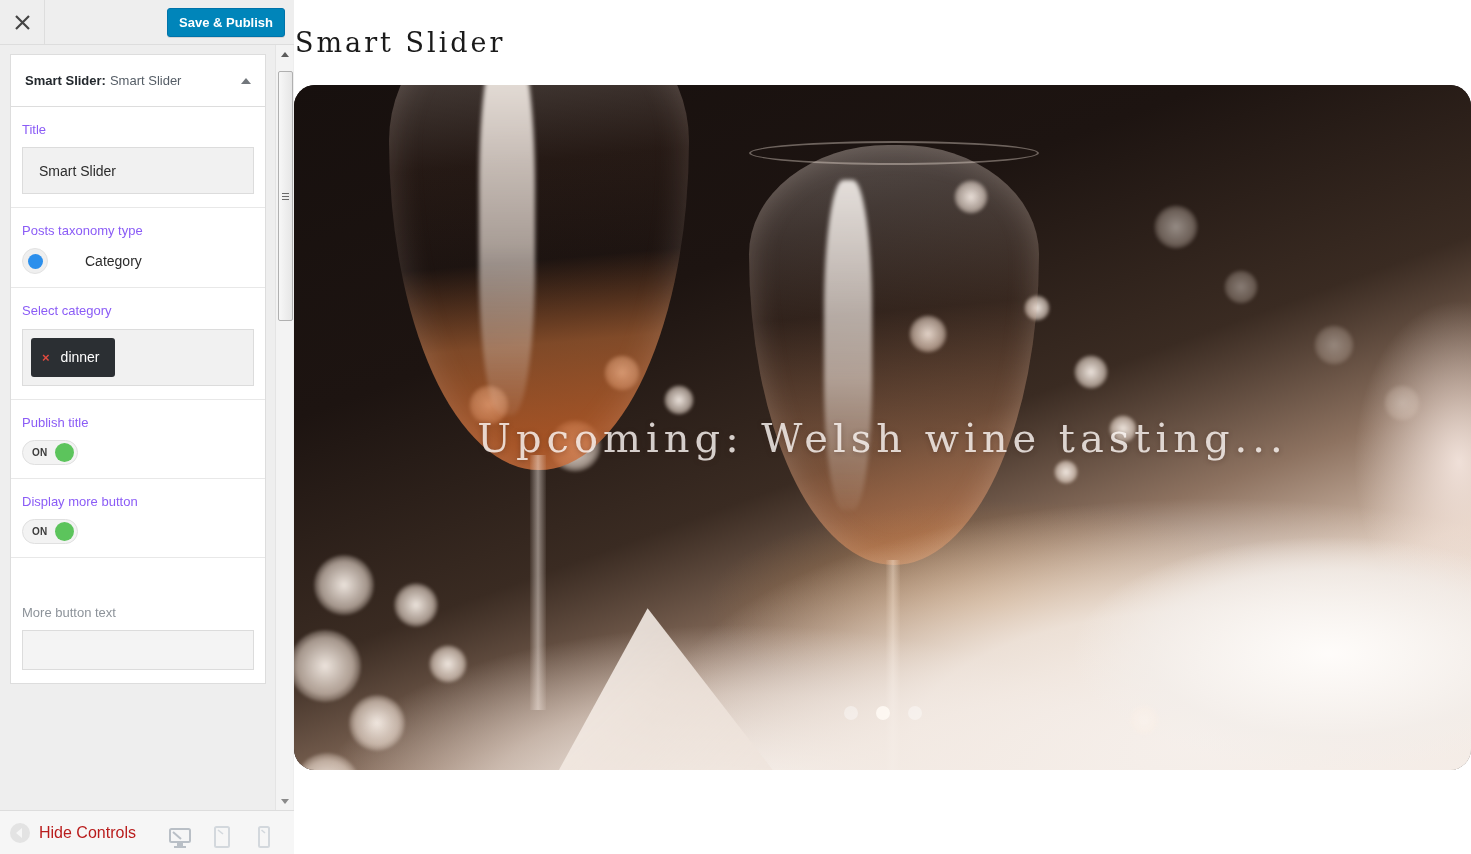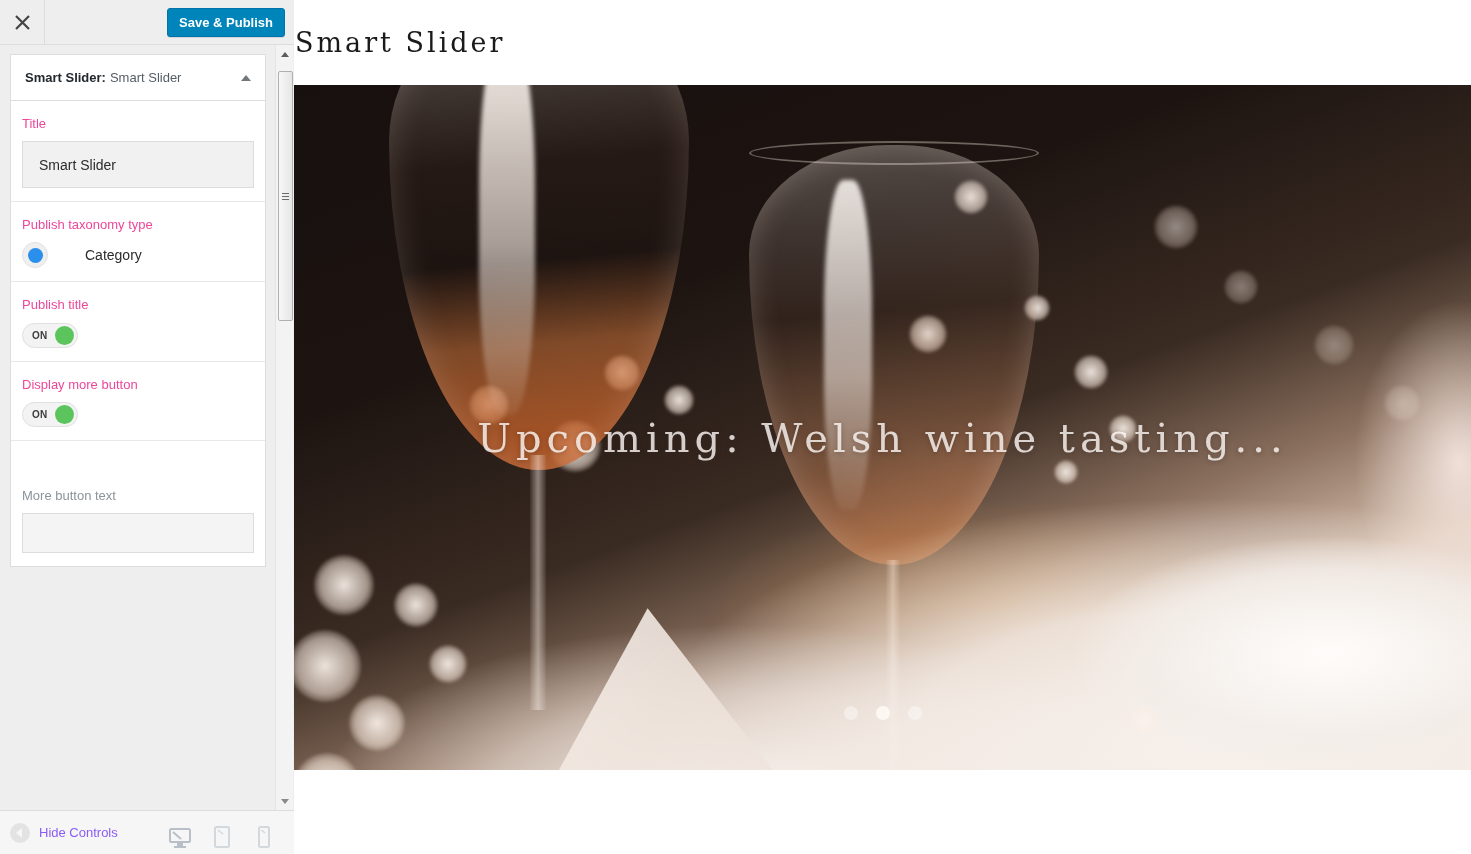--- a/index.html
+++ b/index.html
@@ -58,42 +58,42 @@
     background: #eeeeee;
     overflow: hidden;
   }
   #section-card {
     position: absolute; left: 10px; top: 9px;
     width: 256px;
     background: #ffffff;
     border: 1px solid #dddddd;
   }
   #section-head {
-    height: 46px;
+    height: 52px;
     border-bottom: 1px solid #dddddd;
     padding: 12px 14px;
     display: flex; align-items: center;
     cursor: pointer;
     background:#fff;
   }
   #section-head .t1 { font-size: 13px; font-weight: bold; color: #23282d; }
   #section-head .t2 { font-size: 13px; color: #555d66; margin-left: 4px; }
   .sect-arrow {
     margin-left: auto;
     width: 0; height: 0;
     border-left: 5px solid transparent;
     border-right: 5px solid transparent;
     border-bottom: 6px solid #72777c;
   }
 
   .ctl { padding: 14px 11px 13px 11px; border-bottom: 1px solid #e8e8e8; }
   .ctl:last-child { border-bottom: none; }
   .ctl-label {
     display:block;
-    font-size: 13px; color: #ec4899;
+    font-size: 13px; color: #8b5cf6;
     margin-bottom: 8px;
     line-height: 1.4;
   }
   .ctl-label.dim { color: #8d939a; margin-top: 32px; }
 
   input.txt {
     width: 100%; height: 47px;
     border: 1px solid #dcdcdc;
     background: #f1f1f1;
     padding: 0 16px;
@@ -232,21 +232,21 @@
     width: 20px; height: 20px; border-radius: 50%;
     background: #e3e3e3;
     display:flex;align-items:center;justify-content:center;
   }
   #hide-controls .circ i {
     width:0;height:0;
     border-top:5px solid transparent;border-bottom:5px solid transparent;
     border-right:6px solid #f6f6f6;
     margin-right:2px;
   }
-  #hide-controls .lbl { font-size: 13px; color: #8b5cf6; margin-left: 9px; }
+  #hide-controls .lbl { font-size: 16px; color: #b91c1c; margin-left: 9px; }
   #devices { margin-left: auto; display:flex; align-items:center; gap: 10px; padding-right: 14px;}
   .dev { width: 32px; height: 30px; display:flex;align-items:flex-end;justify-content:center; cursor:pointer; position:relative;}
   .dev.active::after{
     content:""; position:absolute; bottom:-13px; left:3px; width:26px;height:4px;background:#dcdcdc;
   }
 
   
   #preview {
     position: absolute; left: 294px; top: 0;
     width: 1177px; height: 854px;
@@ -262,20 +262,21 @@
   #site-title {
     font-family: "DejaVu Serif", "Liberation Serif", serif;
     font-size: 27px;
     letter-spacing: 3px;
     color: #1a1a1a;
   }
   #slider {
     position: absolute; left: 0; top: 85px;
     width: 1177px; height: 685px;
     overflow: hidden;
+    border-radius: 21px;
   }
   
   #photo { position:absolute; inset:0; background:#140d0b; }
   #photo .layer { position: absolute; inset: 0; }
   .l-base {
     background:
       linear-gradient(160deg, #17100e 0%, #1d1411 30%, #3a2b22 52%, #8d7260 66%, #d9c3b2 78%, #efe2d8 88%, #f6eee8 100%);
   }
   .l-table {
     background:
@@ -387,29 +388,38 @@
           <span class="t2">Smart Slider</span>
           <span class="sect-arrow"></span>
         </div>
 
         <div class="ctl">
           <span class="ctl-label">Title</span>
           <input class="txt" type="text" value="Smart Slider" style="">
         </div>
 
         <div class="ctl">
-          <span class="ctl-label">Publish taxonomy type</span>
+          <span class="ctl-label">Posts taxonomy type</span>
           <div class="radio-row">
             <span class="rad on">
                 <span class="dot"></span>
               </span>
             <span class="rad-text">Category</span>
           </div>
         </div>
 
+        <div class="ctl">
+          <span class="ctl-label">Select category</span>
+          <div class="tagbox">
+            <span class="tag">
+              <span class="x">×</span>
+              <span>dinner</span>
+            </span>
+          </div>
+        </div>
 
 
         <div class="ctl">
           <span class="ctl-label">Publish title</span>
           <div class="toggle on">
             <span class="tlab">ON</span>
             <span class="knob"></span>
           </div>
         </div>
 

